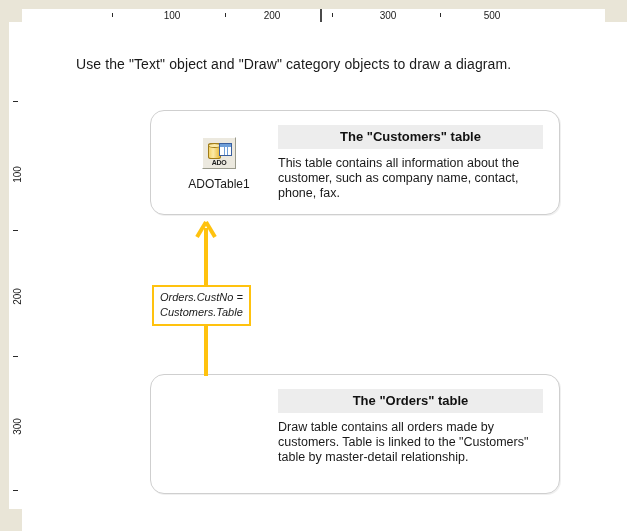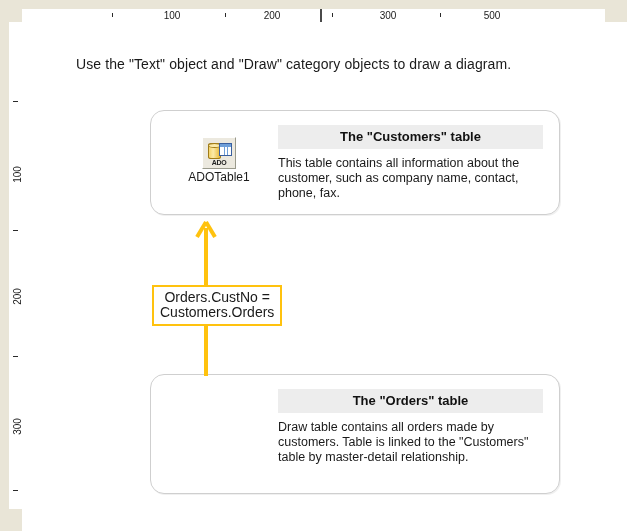--- a/index.html
+++ b/index.html
@@ -192,21 +192,21 @@
     left: 0; right: 0;
     bottom: 2px;
     font-size: 7px;
     font-weight: bold;
     color: #222222;
     text-align: center;
     letter-spacing: -0.3px;
     line-height: 7px;
   }
   .icon-label {
-    margin-top: 1px;
+    margin-top: 8px;
     font-size: 12px;
     color: #1a1a1a;
     white-space: nowrap;
   }
   .card-body {
     position: absolute;
     left: 127px;
     top: 14px;
     right: 16px;
   }
@@ -243,25 +243,26 @@
     height: 26px;
   }
   #link-label {
     position: absolute;
     left: 152px;
     top: 285px;
     box-sizing: border-box;
     background: #ffffff;
     border: 2px solid #ffc20e;
     padding: 3px 6px 4px 6px;
-    font-size: 14px;
+    font-size: 11px;
     color: #1a1a1a;
     line-height: 15px;
     text-align: center;
     white-space: nowrap;
+    font-style: italic;
   }
 </style>
 </head>
 <body>
 
 <div id="page">
 
   <div class="ruler-corner"></div>
 
   <div id="hruler"></div>
@@ -322,16 +323,16 @@
 
   <div id="connector-head">
     <svg width="26" height="26" viewBox="0 0 26 26">
       <path d="M13 2 L4 17" stroke="#ffc20e" stroke-width="4" fill="none" stroke-linecap="butt"></path>
       <path d="M13 2 L22 17" stroke="#ffc20e" stroke-width="4" fill="none" stroke-linecap="butt"></path>
     </svg>
   </div>
 
   <div id="link-label">
     <div>Orders.CustNo =</div>
-    <div>Customers.Orders</div>
+    <div>Customers.Table</div>
   </div>
 
 </div>
 
 </body></html>

